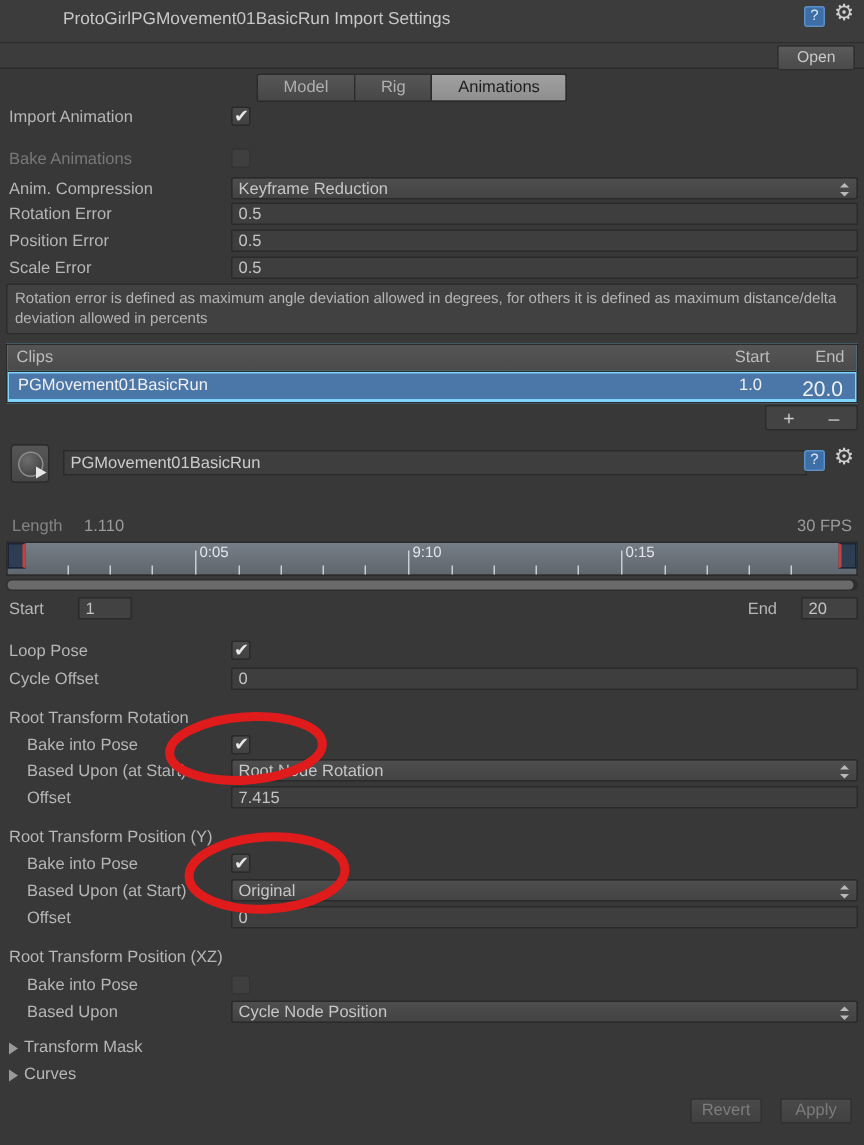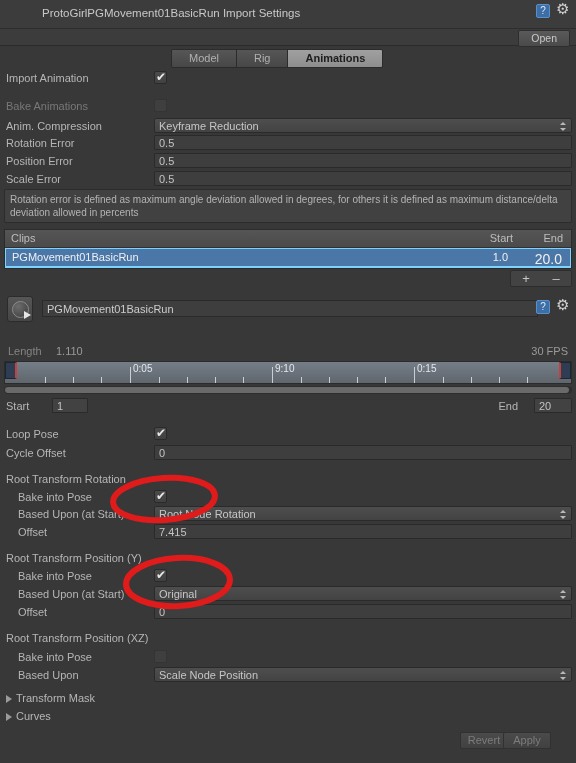--- a/index.html
+++ b/index.html
@@ -58,21 +58,21 @@
     position: absolute; left: 171px; top: 49px;
     display: flex; border-radius: 2px; overflow: hidden;
     border: 1px solid #2b2b2b;
   }
   .tab {
     padding: 2px 17px 3px 17px;
     font-size: 11px; color: #b0b0b0;
     background: linear-gradient(#565656,#474747);
     border-right: 1px solid #2b2b2b;
   }
-  .tab:last-child { border-right: none; font-weight: bold; }
+  .tab:last-child { border-right: none; }
   .tab.selected {
     background: linear-gradient(#a0a0a0,#8e8e8e);
     color: #1d1d1d;
   }
 
   
   .row { position: absolute; left: 0; width: 576px; height: 17px; }
   .lbl { position: absolute; font-size: 11px; color: #b6b6b6; white-space: nowrap; }
   .lbl.dim { color: #787878; }
 
@@ -404,35 +404,35 @@
   </div>
 
   <div class="sect" style="top:632px;">Root Transform Position (XZ)</div>
   <div class="row" style="top:649px;">
     <div class="lbl" style="left:18px; top:2px;">Bake into Pose</div>
     <div class="chk disabled" style="left:154px; top:1px;"></div>
   </div>
   <div class="row" style="top:667px;">
     <div class="lbl" style="left:18px; top:2px;">Based Upon</div>
     <div class="popup" style="left:154px; top:0; width:418px;">
-      <span>Scale Node Position</span>
+      <span>Cycle Node Position</span>
       <span class="arrows"></span>
     </div>
   </div>
 
   <div class="foldout" style="top:692px;">
     <span class="arrow"></span>
     <span class="ftxt">Transform Mask</span>
   </div>
   <div class="foldout" style="top:710px;">
     <span class="arrow"></span>
     <span class="ftxt">Curves</span>
   </div>
 
   <div class="btm-btn" style="right:68px; top:732px; width:48px;">Revert</div>
-  <div class="btm-btn" style="right:25px; top:732px; width:48px;">Apply</div>
+  <div class="btm-btn" style="right:8px; top:732px; width:48px;">Apply</div>
 
   <svg class="anno" style="left:0; top:0;" width="576" height="763" viewBox="0 0 576 763">
     <ellipse cx="164" cy="499" rx="51" ry="21" fill="none" stroke="#e01b1b" stroke-width="6" transform="rotate(-4 164 499)"></ellipse>
     <ellipse cx="178" cy="582" rx="52" ry="24" fill="none" stroke="#e01b1b" stroke-width="6" transform="rotate(-3 178 582)"></ellipse>
   </svg>
 
 </div>
 
 </body></html>

